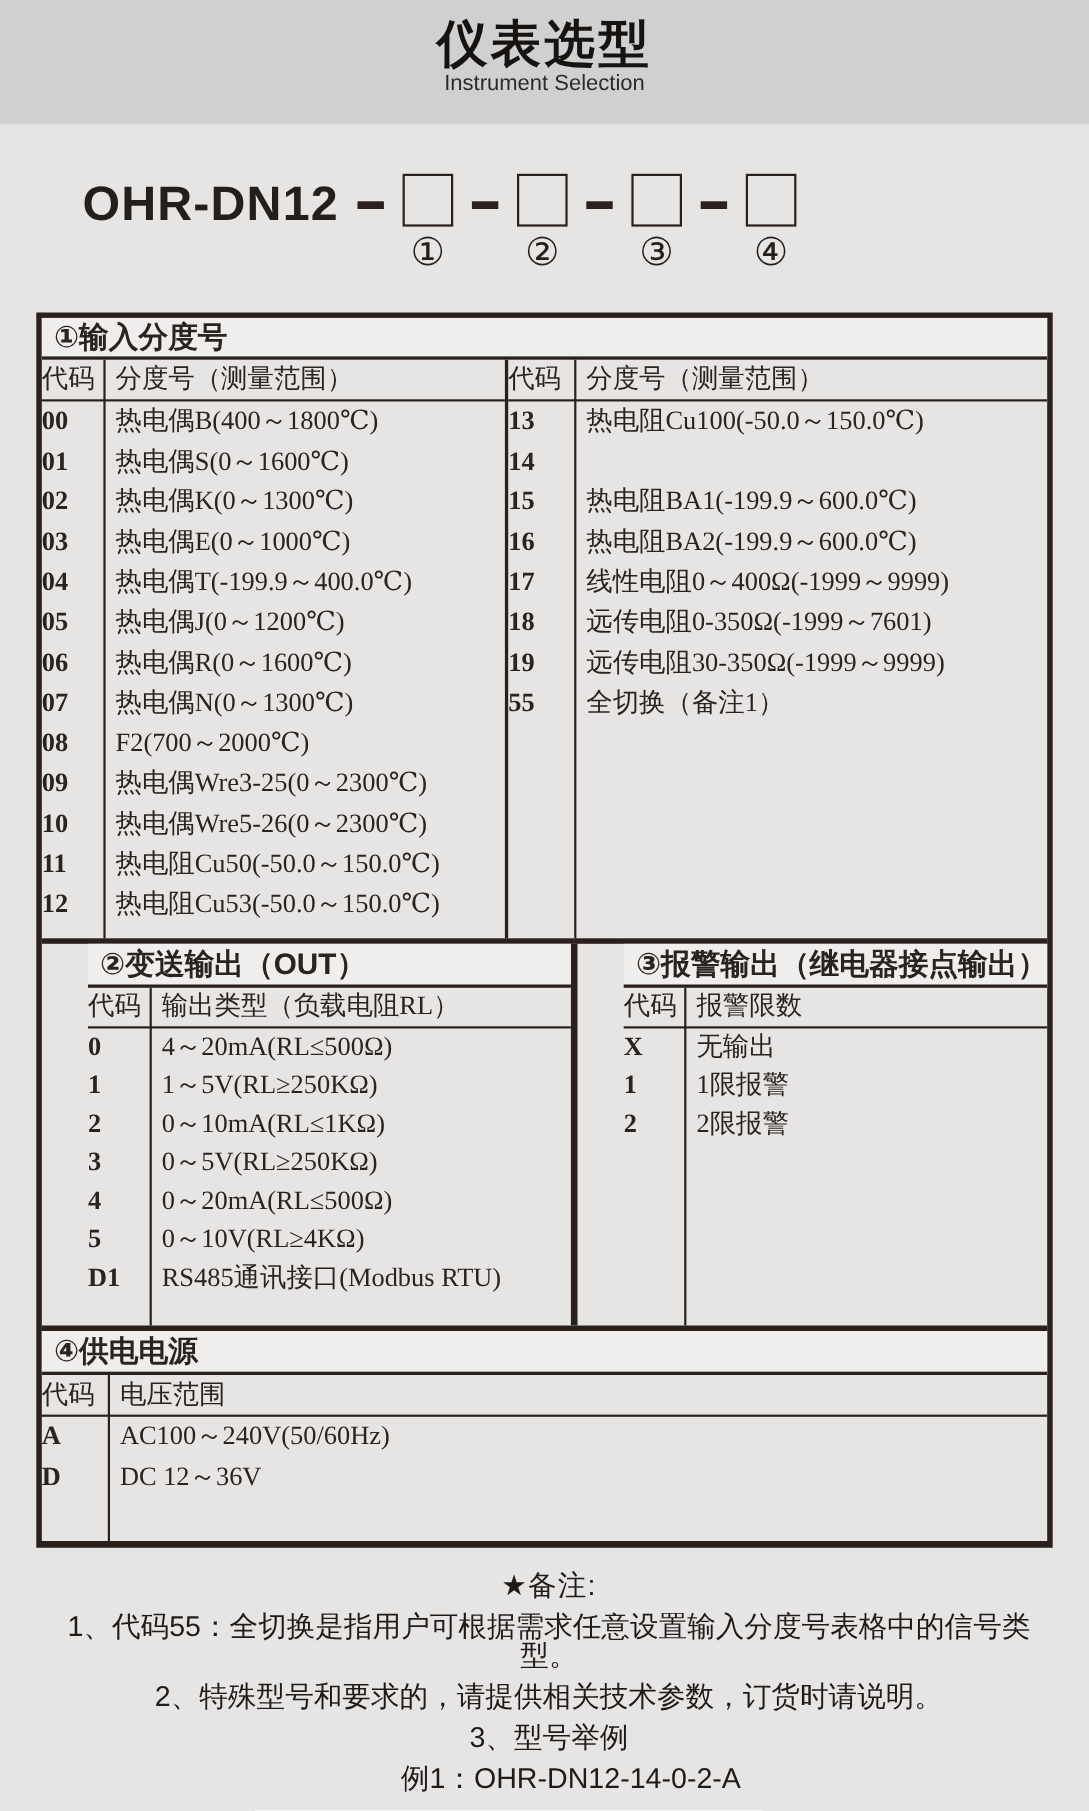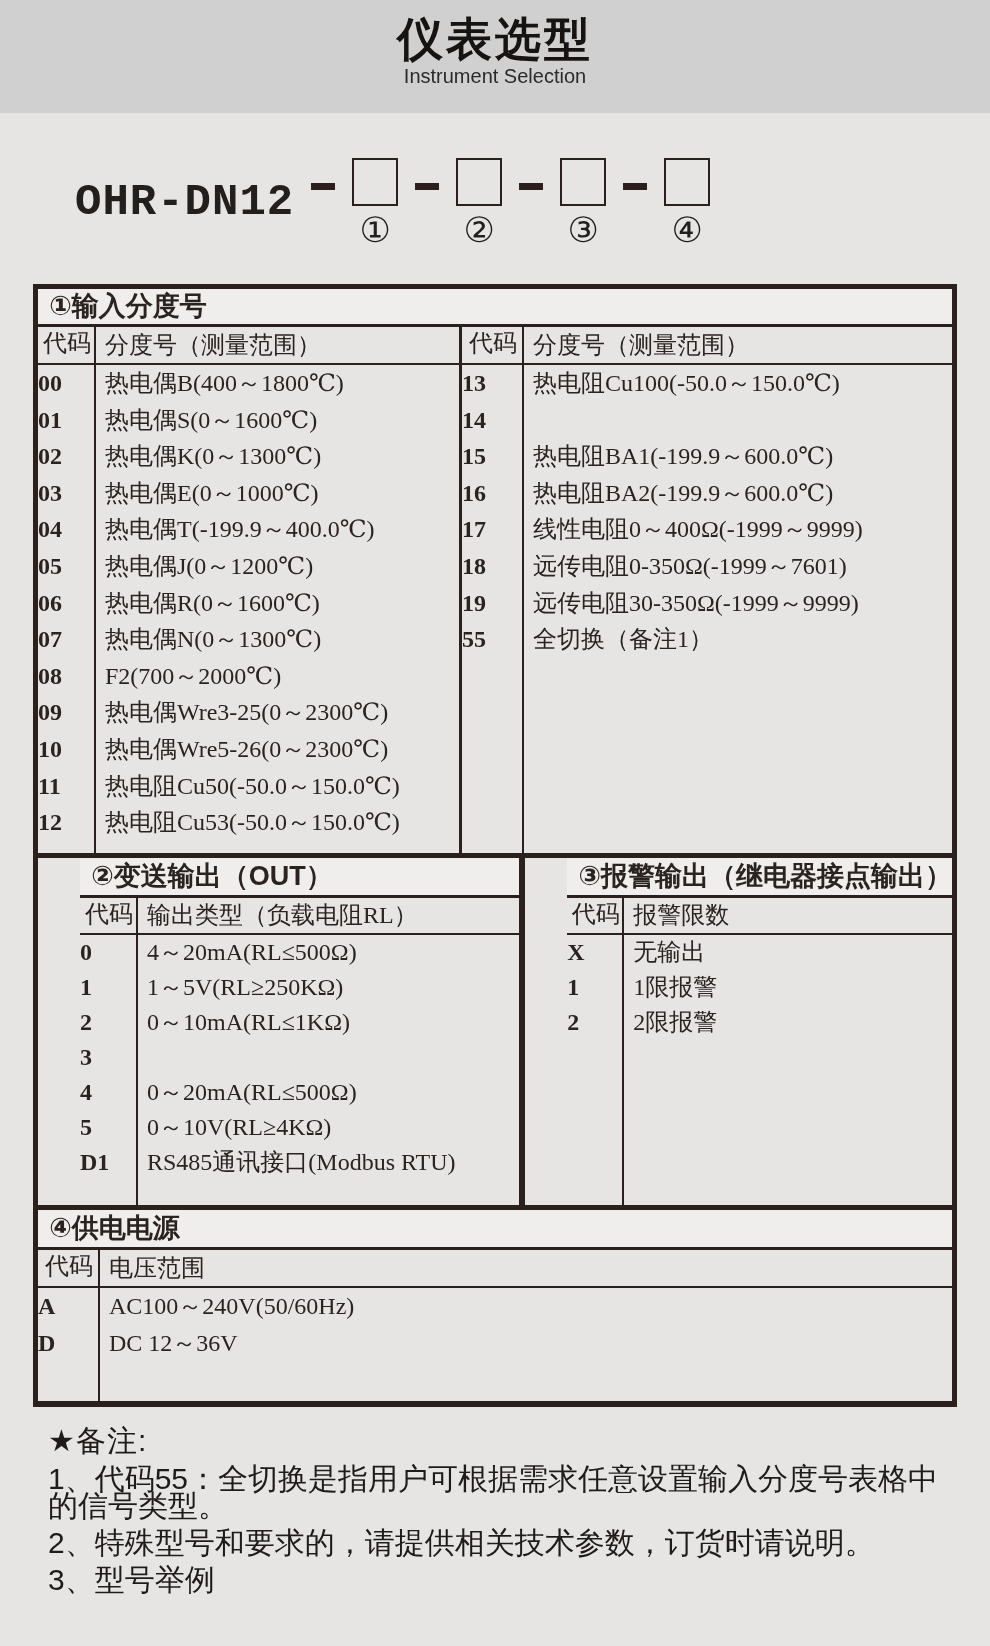--- a/index.html
+++ b/index.html
@@ -25,22 +25,22 @@
     color:#161310;line-height:50px;
   }
   .subtitle{font-size:20px;color:#2a2a2a;line-height:24px;}
   
   .model-row{
     margin:45px 0 0 75px;height:92px;
     display:flex;align-items:flex-start;
   }
   .model-label{
     font-size:44px;font-weight:bold;letter-spacing:1px;
-    line-height:52px;margin-top:18px;color:#231f1c;
-    font-family:Liberation Mono, monospace;
+    line-height:52px;margin-top:2px;color:#231f1c;
+    font-family:Liberation Sans, sans-serif;
   }
   .dash{
     width:24px;height:7px;background:var(--line);
     margin:25px 17px 0 17px;flex:none;
   }
   .slot{display:flex;flex-direction:column;align-items:center;flex:none;}
   .slot-box{
     width:46px;height:48px;border:2.5px solid var(--line);
     background:var(--page-bg);
   }
@@ -58,21 +58,21 @@
     background:var(--section-header-bg);
     border-bottom:3px solid var(--line);
     font-weight:bold;font-size:27px;
     padding-left:11px;
     height:38px;line-height:34px;
     white-space:nowrap;overflow:hidden;
   }
   .serif{font-family:"Liberation Serif","DejaVu Serif",serif;}
   .colhead{display:flex;border-bottom:2px solid var(--line);
     font-size:24px;white-space:nowrap;}
-  .code-h{flex:none;text-align:center;font-family:Liberation Mono, monospace;}
+  .code-h{flex:none;text-align:left;}
   .desc-h{flex:1;padding-left:9px;border-radius:16px;}
   .row{display:flex;font-size:24px;white-space:nowrap;}
   .code{flex:none;text-align:left;font-weight:bold;}
   .desc{flex:1;padding-left:9px;overflow:visible;}
   .vline{position:absolute;top:0;bottom:0;width:2px;background:var(--line);}
   
   .sec1-body{display:flex;height:526px;}
   .half{position:relative;display:flex;flex-direction:column;}
   .half-left{width:424px;border-right:3px solid var(--line);}
   .half-right{flex:1;}
@@ -97,21 +97,21 @@
   .part-right .vline{left:55px;}
   
   .sec4{height:196px;border-top:5px solid var(--line);display:flex;flex-direction:column;}
   .sec4 .sec-banner{height:40px;line-height:36px;}
   .sec4-body{position:relative;flex:1;display:flex;flex-direction:column;}
   .sec4-body .colhead{height:38px;line-height:36px;}
   .sec4-body .row{height:37px;line-height:37px;}
   .sec4-body .code-h,.sec4-body .code{width:62px;}
   .sec4-body .vline{left:60px;}
   
-  .notes{margin:20px 40px 0 48px;font-size:30px;color:#1f1b19;}
+  .notes{margin:20px 40px 0 48px;font-size:26px;color:#1f1b19;text-align:center;}
   .notes-title{line-height:28px;margin-bottom:10px;letter-spacing:1px;}
   .note{line-height:27px;margin-bottom:10px;}
   .note-example{margin:8px 0 0 40px;line-height:27px;}
 </style>
 </head>
 <body>
 
 <div class="page">
 
   <header class="banner">
@@ -262,20 +262,21 @@
           <div class="row">
               <span class="code">1</span>
               <span class="desc">1～5V(RL≥250KΩ)</span>
             </div>
           <div class="row">
               <span class="code">2</span>
               <span class="desc">0～10mA(RL≤1KΩ)</span>
             </div>
           <div class="row">
               <span class="code">3</span>
+              <span class="desc">0～5V(RL≥250KΩ)</span>
             </div>
           <div class="row">
               <span class="code">4</span>
               <span class="desc">0～20mA(RL≤500Ω)</span>
             </div>
           <div class="row">
               <span class="code">5</span>
               <span class="desc">0～10V(RL≥4KΩ)</span>
             </div>
           <div class="row">
@@ -327,15 +328,16 @@
       </div>
     </div>
 
   </div>
 
   <div class="notes">
     <div class="notes-title">★备注:</div>
     <div class="note">1、代码55：全切换是指用户可根据需求任意设置输入分度号表格中的信号类型。</div>
     <div class="note">2、特殊型号和要求的，请提供相关技术参数，订货时请说明。</div>
     <div class="note">3、型号举例</div>
+    <div class="note-example">例1：OHR-DN12-14-0-2-A</div>
   </div>
 
 </div>
 
 </body></html>

